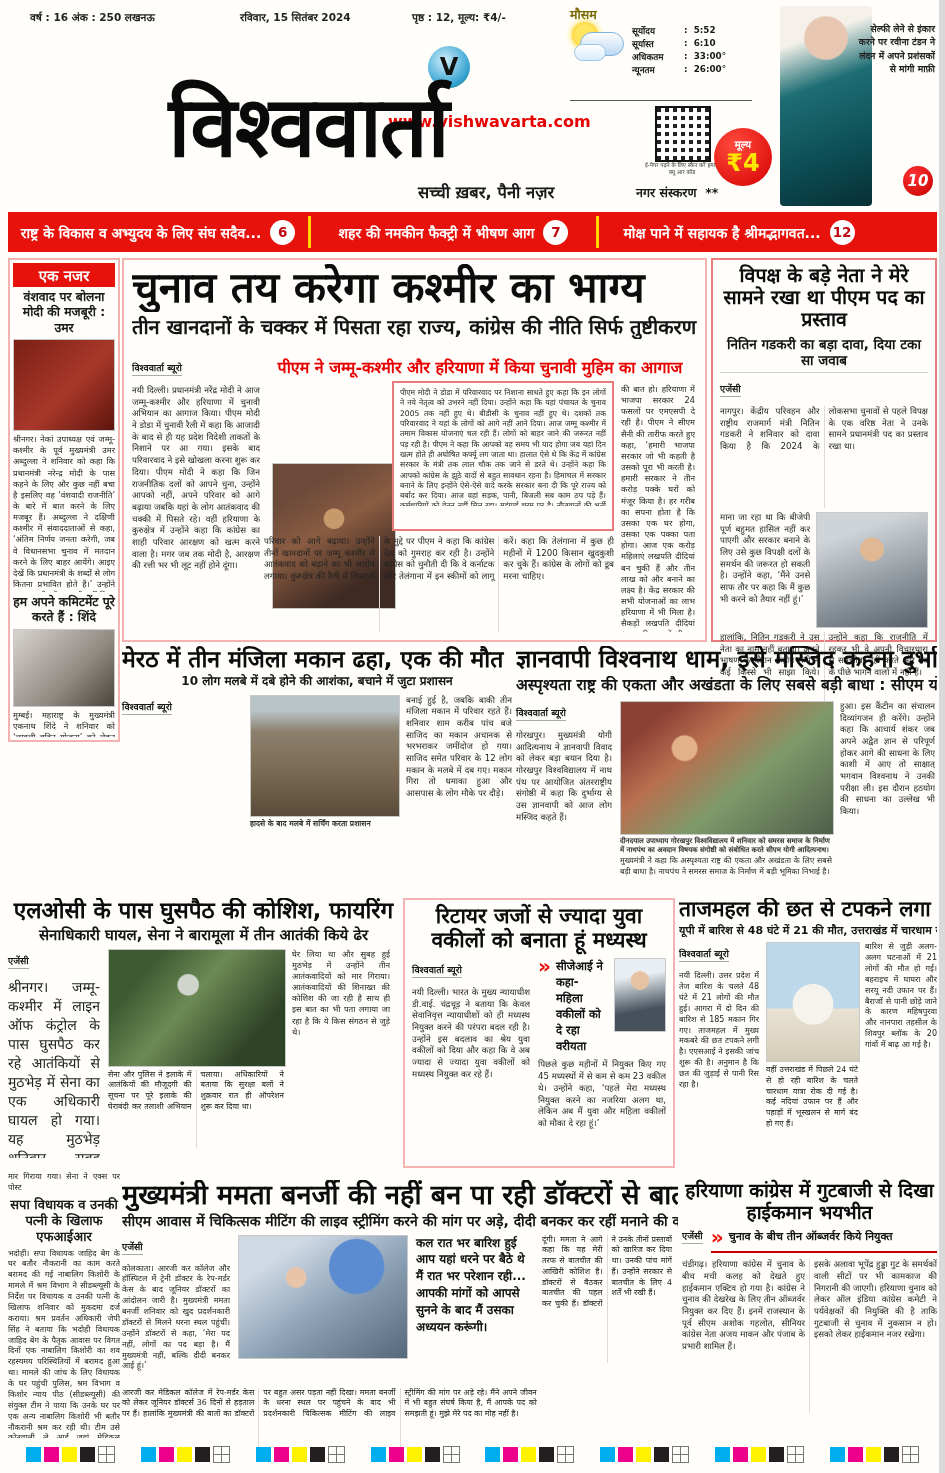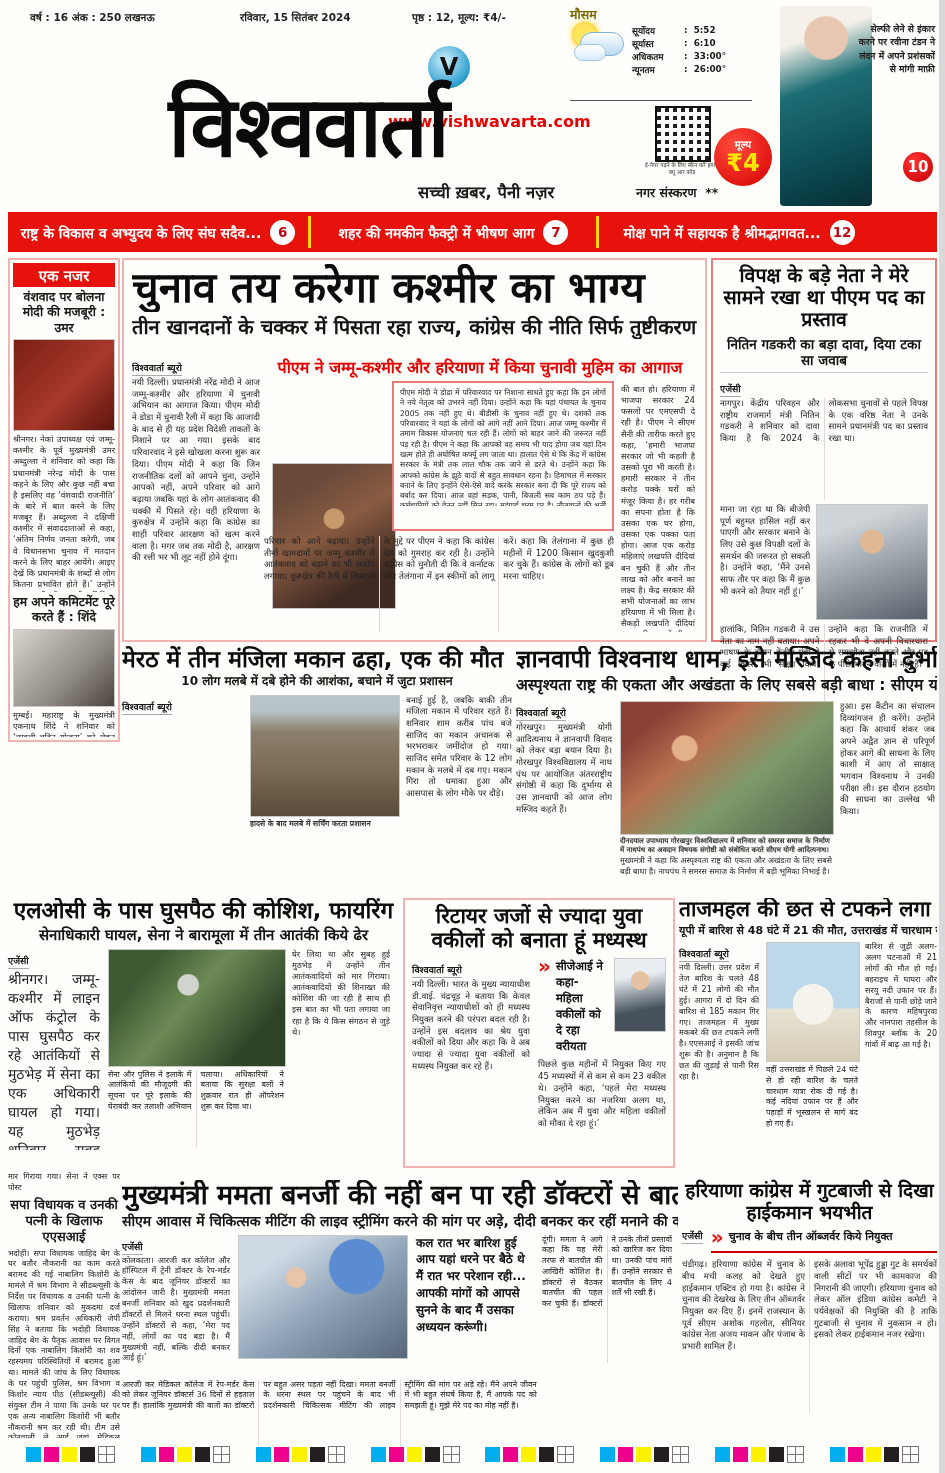--- a/index.html
+++ b/index.html
@@ -2,21 +2,21 @@
 <html><head>
 <meta charset="utf-8">
 <style>
   html,body{margin:0;padding:0;background:#9a9a9a;}
   .page{position:relative;width:945px;height:1473px;margin:0 auto;background:#fffefa;
         font-family:"DejaVu Sans","Liberation Sans",sans-serif;color:#1a1a1a;overflow:hidden;}
   .abs{position:absolute;}
   .hl{font-weight:700;color:#0c0c0c;line-height:1.14;}
   .sub{font-weight:700;color:#141414;line-height:1.2;}
   .bt{font-size:8.6px;line-height:1.36;text-align:justify;color:#222;overflow:hidden;}
-  .by{font-size:9.3px;font-weight:700;border-bottom:1px solid #aaa;display:inline-block;padding-bottom:1px;margin-bottom:1px;}
+  .by{font-size:9.3px;font-weight:700;border-bottom:1px solid #aaa;display:inline-block;padding-bottom:1px;margin-bottom:9px;}
   .ph{position:relative;overflow:hidden;border:1px solid #c9c9c9;}
   .cap{font-size:7.6px;line-height:1.25;font-weight:700;color:#333;}
   .pinkbox{border:2px solid #f3b3b3;background:#fffefb;}
   .redbox{border:2px solid #e87b7b;background:#fffefb;}
   
   .topinfo{font-size:10.5px;font-weight:700;color:#222;}
   .title-big{font-weight:700;color:#0a0a0a;text-align:center;letter-spacing:-2px;}
   .site{color:#e60000;font-weight:700;font-size:16px;}
   .tagline{font-weight:700;font-size:16.5px;}
   
@@ -122,21 +122,21 @@
   <div class="abs price" style="left:714px;top:128px;width:58px;height:58px;">
     <span class="pl">मूल्य</span>
       <span class="pv">₹4</span>
   </div>
 
   <div class="abs" style="left:780px;top:6px;width:157px;height:200px;">
     <div class="abs" style="left:0;top:0;width:92px;height:200px;border-radius:4px;background:
       radial-gradient(circle at 50% 16%,#e8c7b2 12%,transparent 13%),
       linear-gradient(160deg,#f5f1ea 18%,#1d6e74 40%,#0c4a52 75%,#072f35);"></div>
     <div class="abs promo-text" style="right:2px;top:16px;width:78px;">सेल्फी लेने से इंकार करने पर रवीना टंडन ने लंदन में अपने प्रशंसकों से मांगी माफ़ी</div>
-    <div class="abs badge10" style="right:4px;bottom:24px;width:30px;height:30px;">10</div>
+    <div class="abs badge10" style="right:4px;bottom:10px;width:30px;height:30px;font-style:italic;">10</div>
   </div>
 
   <div class="abs strip" style="left:8px;top:212px;width:929px;height:40px;">
     <div class="teaser" style="width:300px;">
       <span class="ttext">राष्ट्र के विकास व अभ्युदय के लिए संघ सदैव...</span>
       <span class="tpage">6</span>
     </div>
     <div class="tdiv"></div>
     <div class="teaser" style="width:285px;">
       <span class="ttext">शहर की नमकीन फैक्ट्री में भीषण आग</span>
@@ -310,21 +310,21 @@
       </div>
     </div>
     <div class="cols2" style="margin-top:6px;height:154px;overflow:hidden;">
       <div class="bt">चंडीगढ़। हरियाणा कांग्रेस में चुनाव के बीच मची कलह को देखते हुए हाईकमान एक्टिव हो गया है। कांग्रेस ने चुनाव की देखरेख के लिए तीन ऑब्जर्वर नियुक्त कर दिए हैं। इनमें राजस्थान के पूर्व सीएम अशोक गहलोत, सीनियर कांग्रेस नेता अजय माकन और पंजाब के प्रभारी शामिल हैं।</div>
       <div class="bt" style="margin-top:4px;">इसके अलावा भूपेंद्र हुड्डा गुट के समर्थकों वाली सीटों पर भी कामकाज की निगरानी की जाएगी। हरियाणा चुनाव को लेकर ऑल इंडिया कांग्रेस कमेटी ने पर्यवेक्षकों की नियुक्ति की है ताकि गुटबाजी से चुनाव में नुकसान न हो। इसको लेकर हाईकमान नजर रखेगा।</div>
     </div>
   </div>
 
   <div class="abs" style="left:8px;top:1172px;width:112px;height:266px;box-sizing:border-box;display:flex;flex-direction:column;">
     <div class="bt" style="font-size:8px;flex:none;">मार गिराया गया। सेना ने एक्स पर पोस्ट</div>
-    <div class="sb-hl" style="font-size:13px;margin:3px 0;">सपा विधायक व उनकी पत्नी के खिलाफ एएसआई</div>
+    <div class="sb-hl" style="font-size:13px;margin:3px 0;">सपा विधायक व उनकी पत्नी के खिलाफ एफआईआर</div>
     <div class="bt" style="flex:1;font-size:8px;">भदोही। सपा विधायक जाहिद बेग के घर बतौर नौकरानी का काम करते बरामद की गई नाबालिग किशोरी के मामले में श्रम विभाग ने सीडब्ल्यूसी के निर्देश पर विधायक व उनकी पत्नी के खिलाफ शनिवार को मुकदमा दर्ज कराया। श्रम प्रवर्तन अधिकारी जेपी सिंह ने बताया कि भदोही विधायक जाहिद बेग के पैतृक आवास पर विगत दिनों एक नाबालिग किशोरी का शव रहस्यमय परिस्थितियों में बरामद हुआ था। मामले की जांच के लिए विधायक के घर पहुंची पुलिस, श्रम विभाग व किशोर न्याय पीठ (सीडब्ल्यूसी) की संयुक्त टीम ने पाया कि उनके घर पर एक अन्य नाबालिग किशोरी भी बतौर नौकरानी श्रम कर रही थी। टीम उसे कोतवाली ले आई जहां मेडिकल परीक्षण के बाद उसे नारी संरक्षण निकेतन प्रयागराज भेज दिया गया।</div>
   </div>
 
   <div class="abs marks" style="left:0;top:1446px;width:945px;box-sizing:border-box;">
     <span class="mg">
         <span class="sq c"></span>
         <span class="sq m"></span>
         <span class="sq y"></span>
         <span class="sq k"></span>
         <span class="reg"></span>

